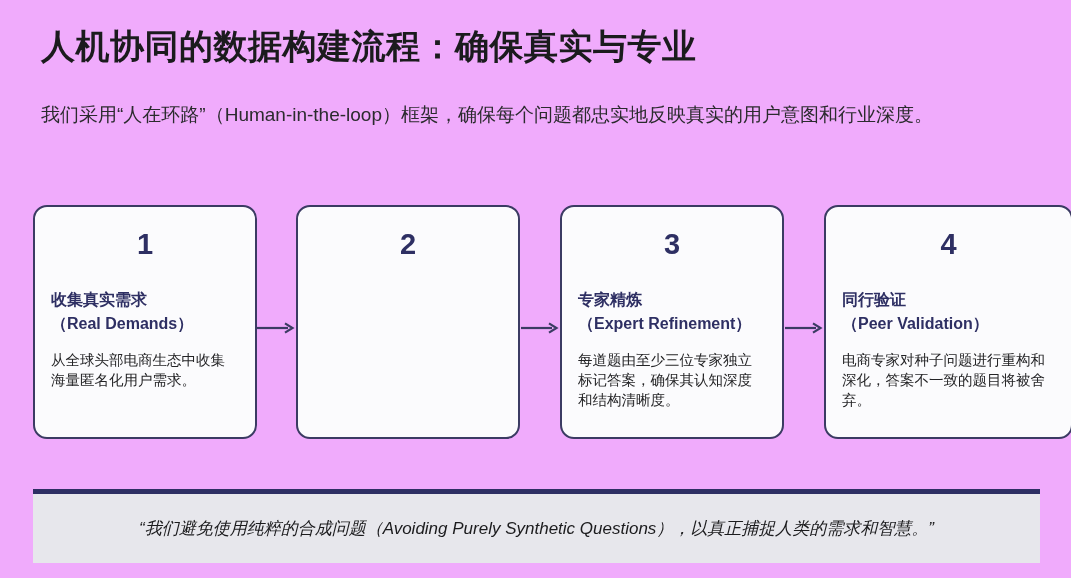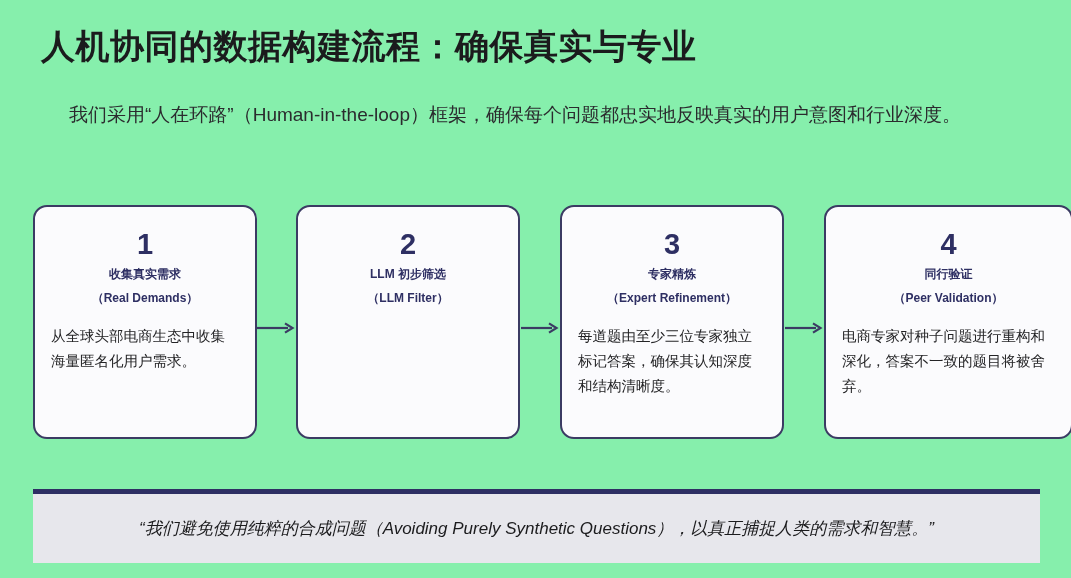--- a/index.html
+++ b/index.html
@@ -11,21 +11,21 @@
     height: 578px;
     background: #f2f2f5;
     font-family: "Liberation Sans", "DejaVu Sans", sans-serif;
     overflow: hidden;
     position: relative;
   }
 
   .slide {
     position: absolute;
     inset: 0;
-    background: #86efac;
+    background: #f0abfc;
   }
 
   
   .page-title {
     position: absolute;
     left: 41px;
     top: 24px;
     font-size: 34px;
     font-weight: bold;
     color: #1b1b1d;
@@ -34,21 +34,20 @@
   }
 
   .page-subtitle {
     position: absolute;
     left: 41px;
     top: 98px;
     width: 1000px;
     font-size: 19px;
     line-height: 33px;
     color: #2b2b2e;
-    margin-left: 28px;
   }
 
   
   .flow-row {
     position: absolute;
     left: 33px;
     top: 205px;
     width: 1007px;
     height: 236px;
   }
@@ -72,32 +71,31 @@
   .card-number {
     text-align: center;
     font-size: 29px;
     font-weight: bold;
     color: #2e2f63;
     line-height: 36px;
     margin-top: 5px;
   }
 
   .card-title {
-    text-align: center;
-    font-size: 12px;
+    font-size: 16px;
     font-weight: bold;
     color: #2e2f63;
     line-height: 24px;
-    margin-top: 0;
+    margin-top: 26px;
     white-space: pre-line;
   }
 
   .card-body {
     font-size: 14.5px;
-    line-height: 25px;
+    line-height: 20px;
     color: #242426;
     margin-top: 14px;
     text-align: left;
   }
 
   
   .arrow {
     position: absolute;
     top: 117px;
     width: 39px;
@@ -152,22 +150,20 @@
 
     <div class="arrow a1">
       <svg width="39" height="12" viewBox="0 0 39 12" aria-hidden="true">
         <path d="M0 6 H31" stroke="#3b3b63" stroke-width="2.2" fill="none"></path>
         <path d="M28 1.4 L35.5 6 L28 10.6" stroke="#3b3b63" stroke-width="2.2" fill="none"></path>
       </svg>
     </div>
 
     <div class="card c2">
       <div class="card-number">2</div>
-      <div class="card-title">LLM 初步筛选
-（LLM Filter）</div>
     </div>
 
     <div class="arrow a2">
       <svg width="39" height="12" viewBox="0 0 39 12" aria-hidden="true">
         <path d="M0 6 H31" stroke="#3b3b63" stroke-width="2.2" fill="none"></path>
         <path d="M28 1.4 L35.5 6 L28 10.6" stroke="#3b3b63" stroke-width="2.2" fill="none"></path>
       </svg>
     </div>
 
     <div class="card c3">

